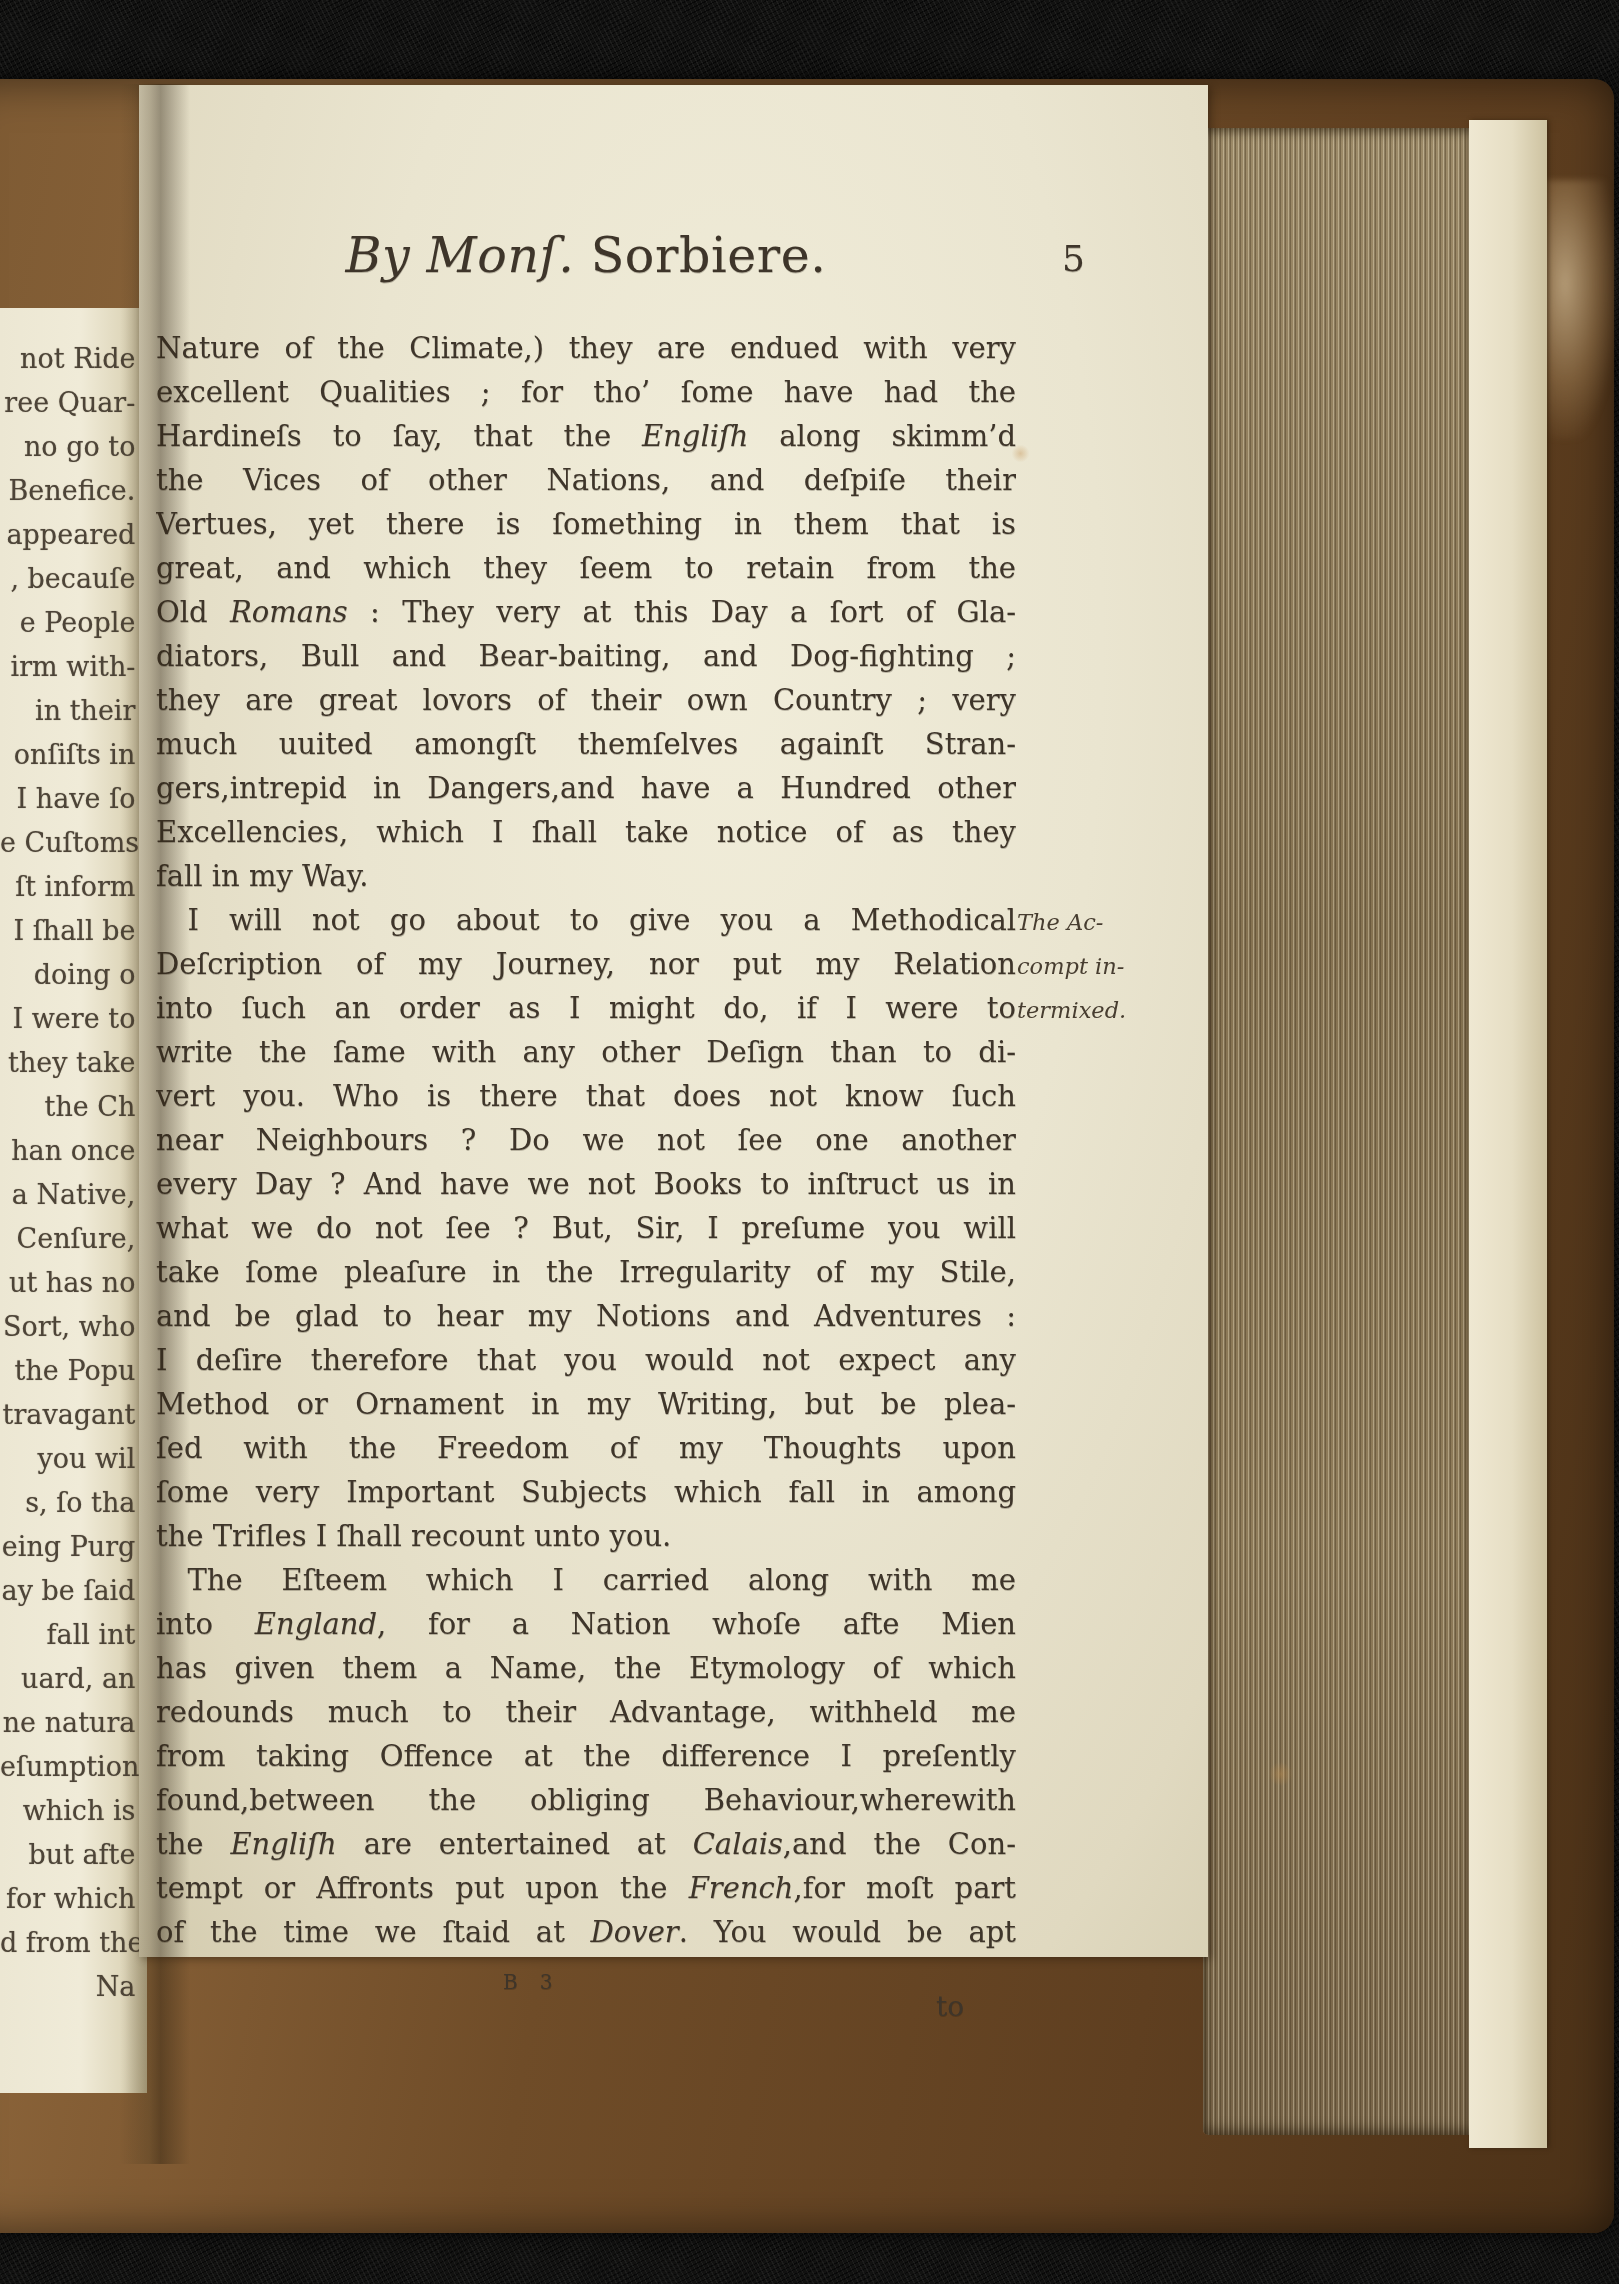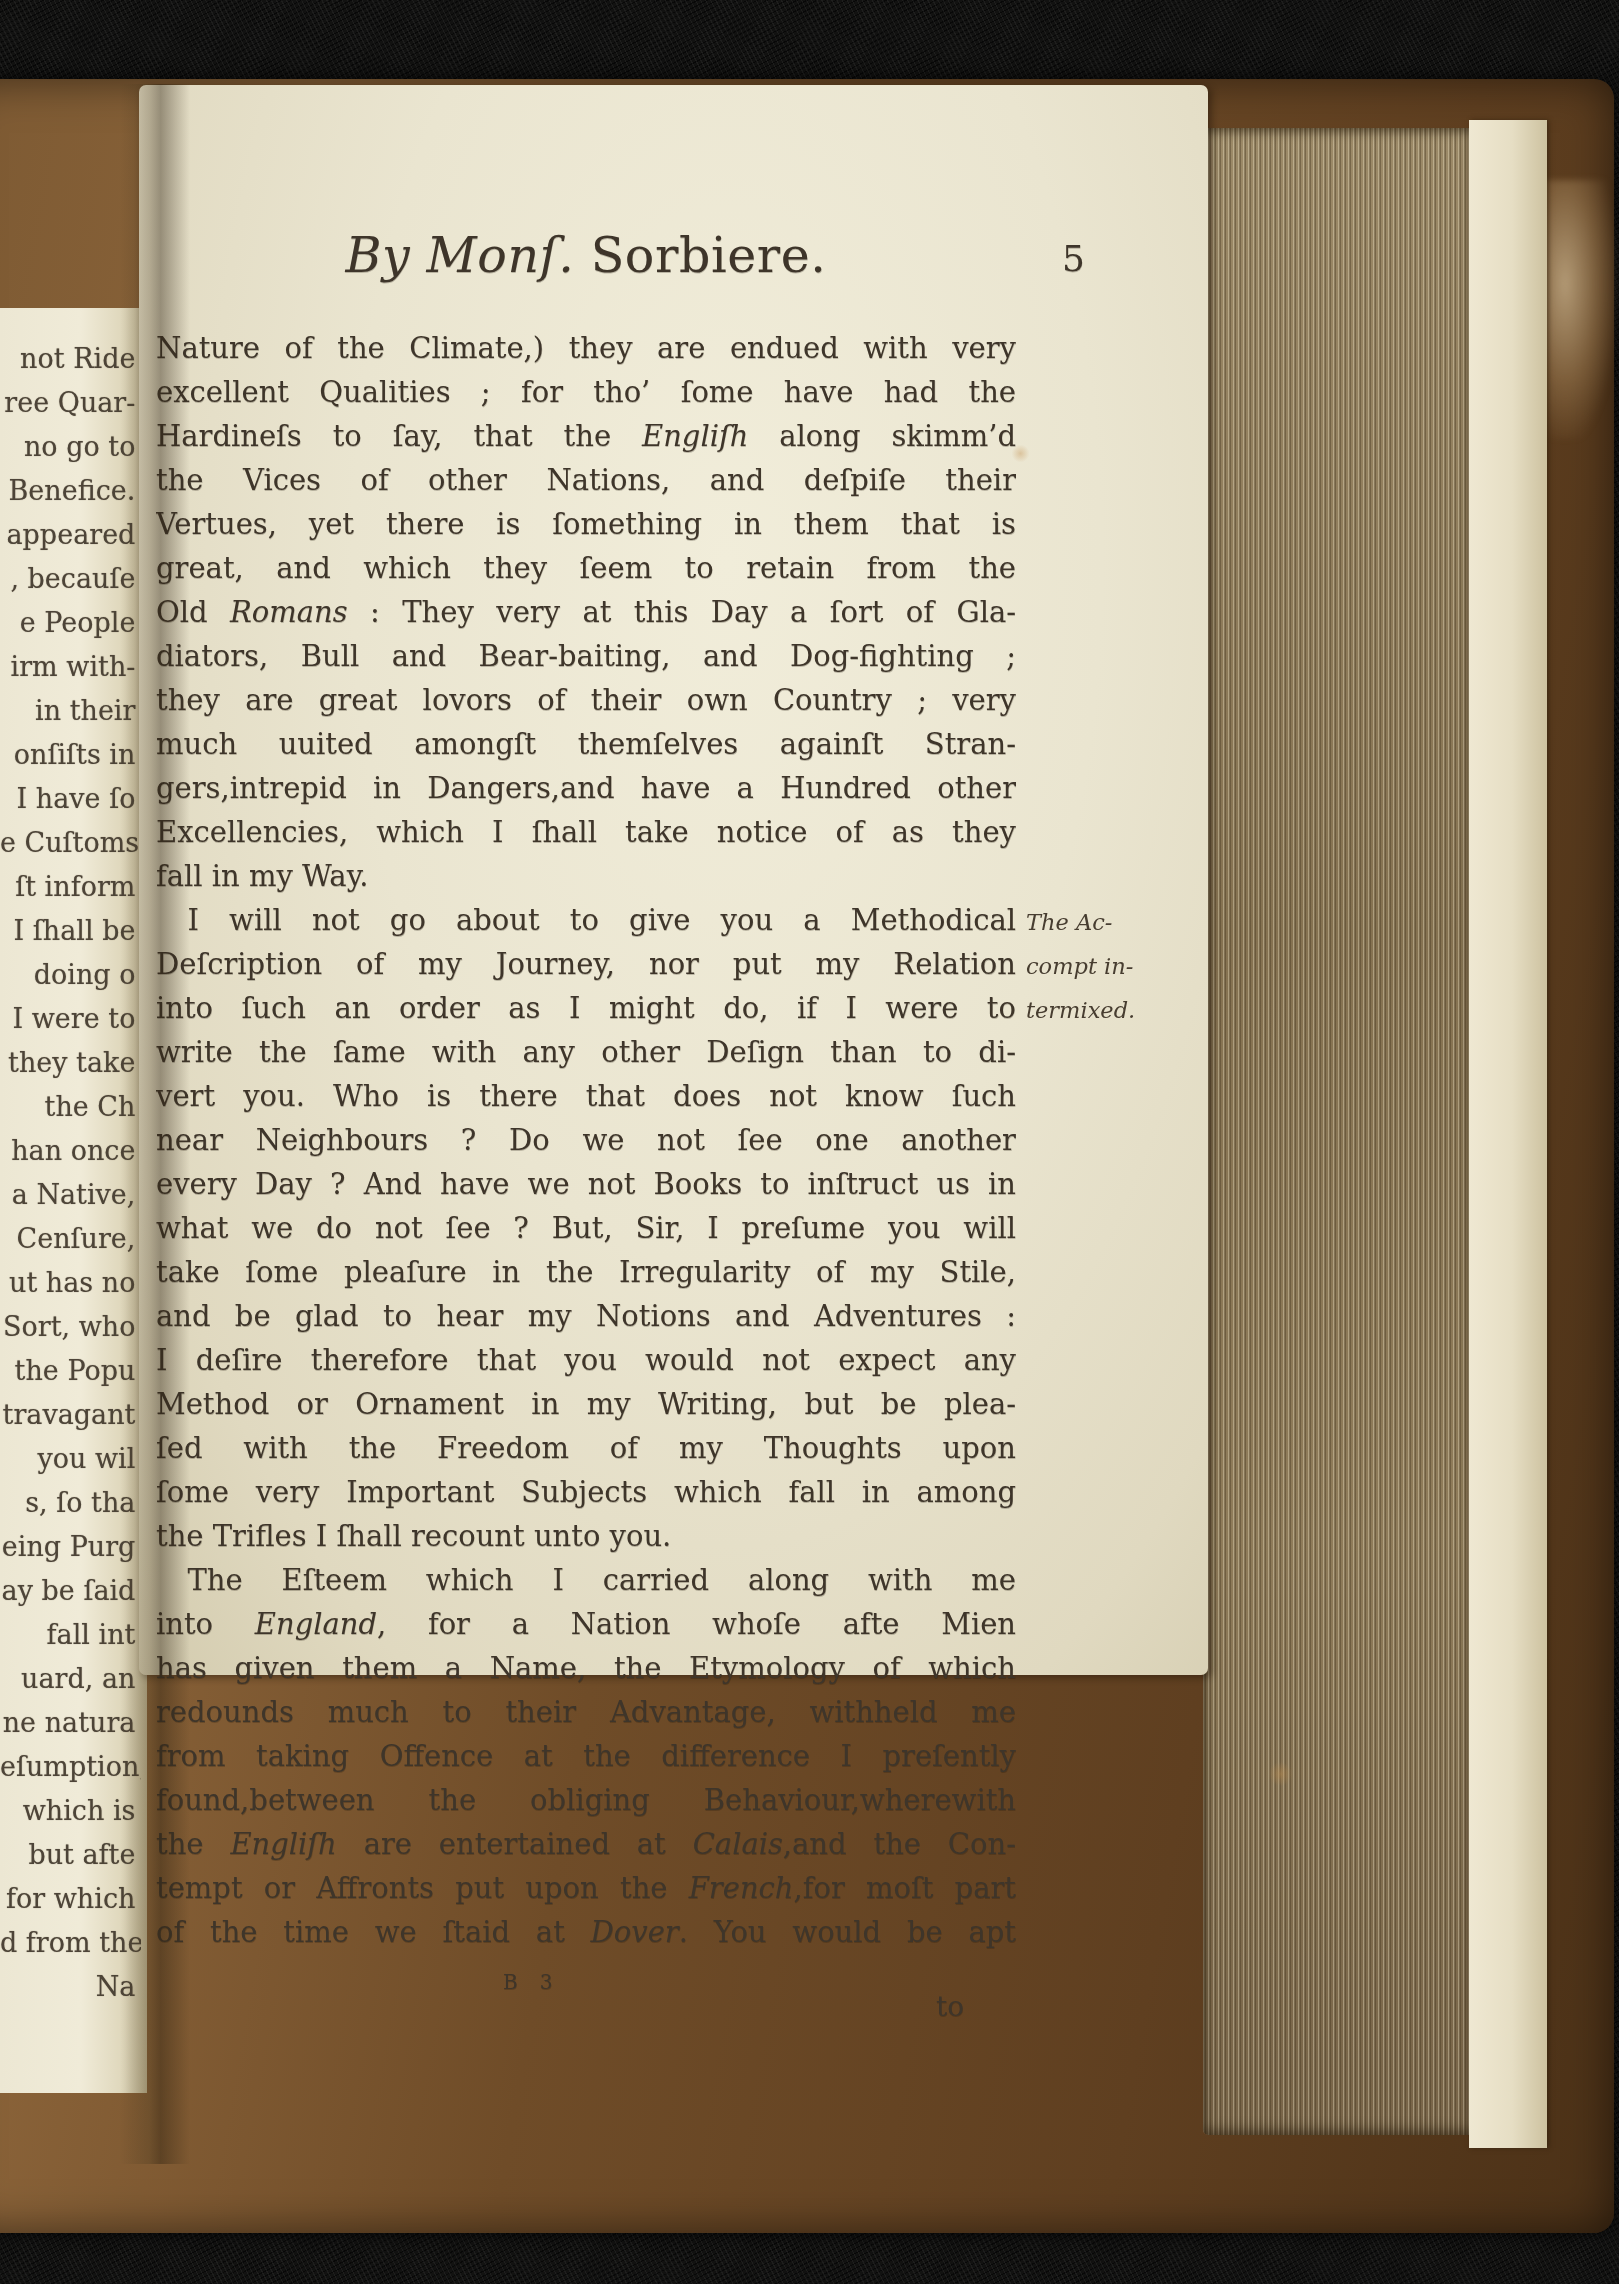--- a/index.html
+++ b/index.html
@@ -34,22 +34,22 @@
   .flyleaf{
     position:absolute;left:1469px;top:120px;width:78px;height:2028px;
     background:linear-gradient(90deg,#efe8d2 0%,#e6dec4 55%,#cdc2a0 100%);
     box-shadow:2.2px 0 4.5px rgba(40,25,10,0.55);
   }
   .verso{
     position:absolute;left:0;top:308px;width:147px;height:1785px;
     background:linear-gradient(90deg,#ece7d3 0%,#f0ebd8 55%,#ded6ba 85%,#bfb491 100%);
   }
   .recto{
-    position:absolute;left:139px;top:85px;width:1069px;height:1590px;
-    border-radius:7px;
+    position:absolute;left:139px;top:85px;width:1069px;height:1872px;
+    border-radius:0;
     background:radial-gradient(ellipse at 55% 30%, #f1edda 0%, #eae5d0 45%, #e0d9c0 80%, #d3cbae 100%);
     box-shadow:3.4px 2.2px 7.9px rgba(30,20,8,0.45);
   }
   .gutter{
     position:absolute;left:120px;top:84px;width:70px;height:2080px;
     background:linear-gradient(90deg, rgba(70,55,30,0) 0%, rgba(70,55,30,0.30) 42%, rgba(45,33,16,0.42) 58%, rgba(70,55,30,0) 100%);
     pointer-events:none;
   }
   .stain1{position:absolute;left:1130px;top:1676px;width:22.5px;height:26px;
     background:radial-gradient(circle,#b78a4f 0%,rgba(183,138,79,0) 70%);opacity:.5;}
@@ -67,21 +67,21 @@
   .bline{
     height:44px;line-height:44px;
     text-align:justify;text-align-last:justify;overflow:hidden;
   }
   .bline.end{text-align-last:left;}
   .bline.ind{text-indent:31.5px;}
   .bline .it{font-style:italic;}
   .mnote{position:absolute;width:202px;font-style:italic;font-size:22.5px;color:#473d30;}
   .mnote .nline{white-space:nowrap;}
   .note-1{left:878px;top:815px;}
-  .note-1 .nline{line-height:44px;height:44px;margin-left:9px;}
+  .note-1 .nline{line-height:44px;height:44px;}
   .note-2{left:876px;top:1462px;}
   .note-2 .nline{line-height:64px;height:64px;}
   .sig-mark{position:absolute;left:364px;top:1885px;font-size:20px;letter-spacing:7.9px;}
   .catchword{position:absolute;left:797px;top:1883px;font-size:28px;margin-top:22px;}
   .verso-text{
     position:absolute;left:0;top:337px;width:141px;
     font-size:27px;color:#453c30;opacity:0.95;
     text-shadow:0 0 1.1px rgba(60,48,30,0.5);
   }
   .fline{height:44px;line-height:44px;white-space:nowrap;text-align:right;padding-right:5.6px;overflow:hidden;}

